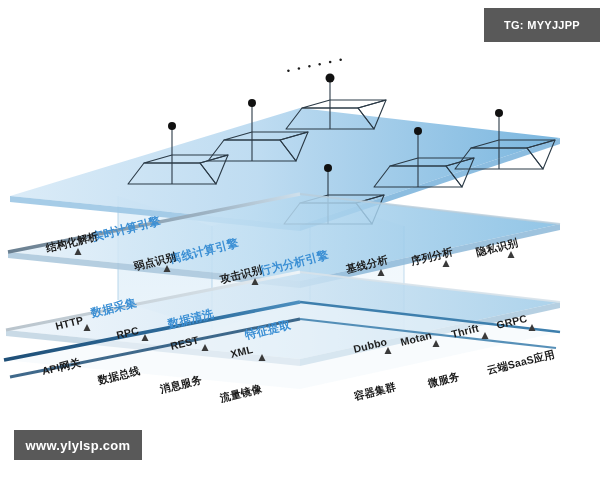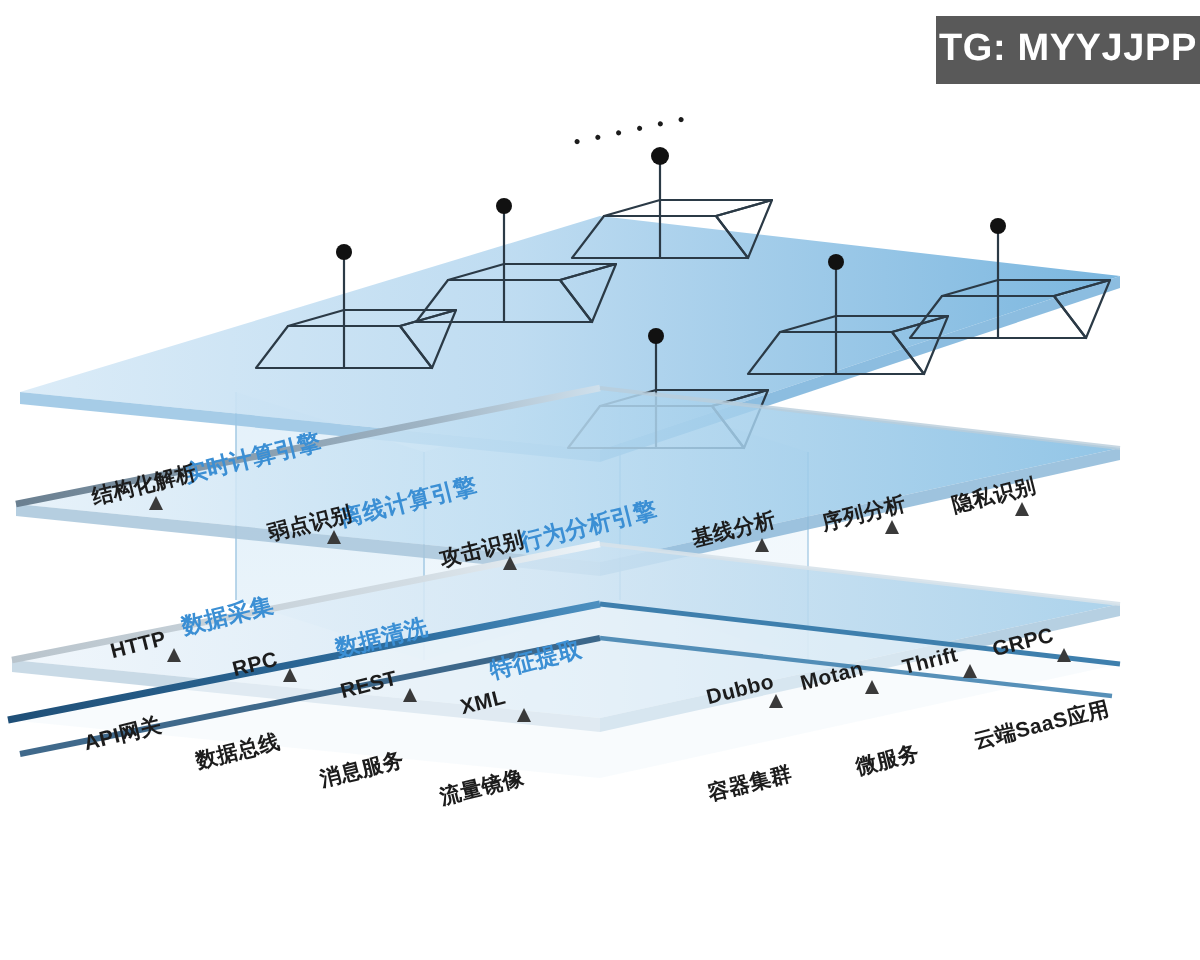--- a/index.html
+++ b/index.html
@@ -4,21 +4,21 @@
 <style>
   html,body{margin:0;padding:0;background:#ffffff;}
   body{width:600px;height:480px;overflow:hidden;
        font-family:"Liberation Sans","DejaVu Sans",sans-serif;}
   #stage{position:relative;width:600px;height:480px;background:#ffffff;}
   #svgroot{position:absolute;left:0;top:0;width:600px;height:480px;}
 
   .badge{position:absolute;background:#595959;color:#ffffff;
          font-weight:bold;letter-spacing:.3px;display:flex;
          align-items:center;justify-content:center;}
-  #tg-badge{right:0;top:8px;width:132px;height:34px;font-size:19px;}
+  #tg-badge{right:0;top:8px;width:116px;height:34px;font-size:11px;}
   #wm-badge{left:14px;bottom:20px;width:128px;height:30px;font-size:13px;}
 
   .lbl{position:absolute;white-space:nowrap;font-size:10.5px;
        font-weight:bold;color:#1c1c1c;transform-origin:left bottom;
        letter-spacing:.2px;}
   .lbl.blue{color:#3b8fd4;}
   .lbl.big{font-size:11.5px;}
 </style>
 </head>
 <body>
@@ -172,20 +172,21 @@
         <polygon points="201.5,351 208.5,351 205,344"></polygon>
         <polygon points="258.5,361 265.5,361 262,354"></polygon>
         <polygon points="384.5,354 391.5,354 388,347"></polygon>
         <polygon points="432.5,347 439.5,347 436,340"></polygon>
         <polygon points="481.5,339 488.5,339 485,332"></polygon>
         <polygon points="528.5,331 535.5,331 532,324"></polygon>
       </g>
   </svg>
 
   <div class="badge" id="tg-badge">TG: MYYJJPP</div>
+  <div class="badge" id="wm-badge">www.ylylsp.com</div>
 
   <div id="labels" style="position:absolute;left:0;top:0;width:600px;height:480px;">
       <div class="lbl big" style="left: 108px; top: 120px; transform: rotate(-14deg);"></div>
       <div class="lbl big" style="left: 188px; top: 101px; transform: rotate(-14deg);"></div>
       <div class="lbl big" style="left: 262px; top: 160px; transform: rotate(-14deg);"></div>
       <div class="lbl big" style="left: 357px; top: 124px; transform: rotate(-14deg);"></div>
       <div class="lbl big" style="left: 438px; top: 106px; transform: rotate(-14deg);"></div>
       <div class="lbl blue big" style="left: 94px; top: 230px; transform: rotate(-14deg);">实时计算引擎</div>
       <div class="lbl blue big" style="left: 172px; top: 252px; transform: rotate(-14deg);">离线计算引擎</div>
       <div class="lbl blue big" style="left: 262px; top: 264px; transform: rotate(-14deg);">行为分析引擎</div>

